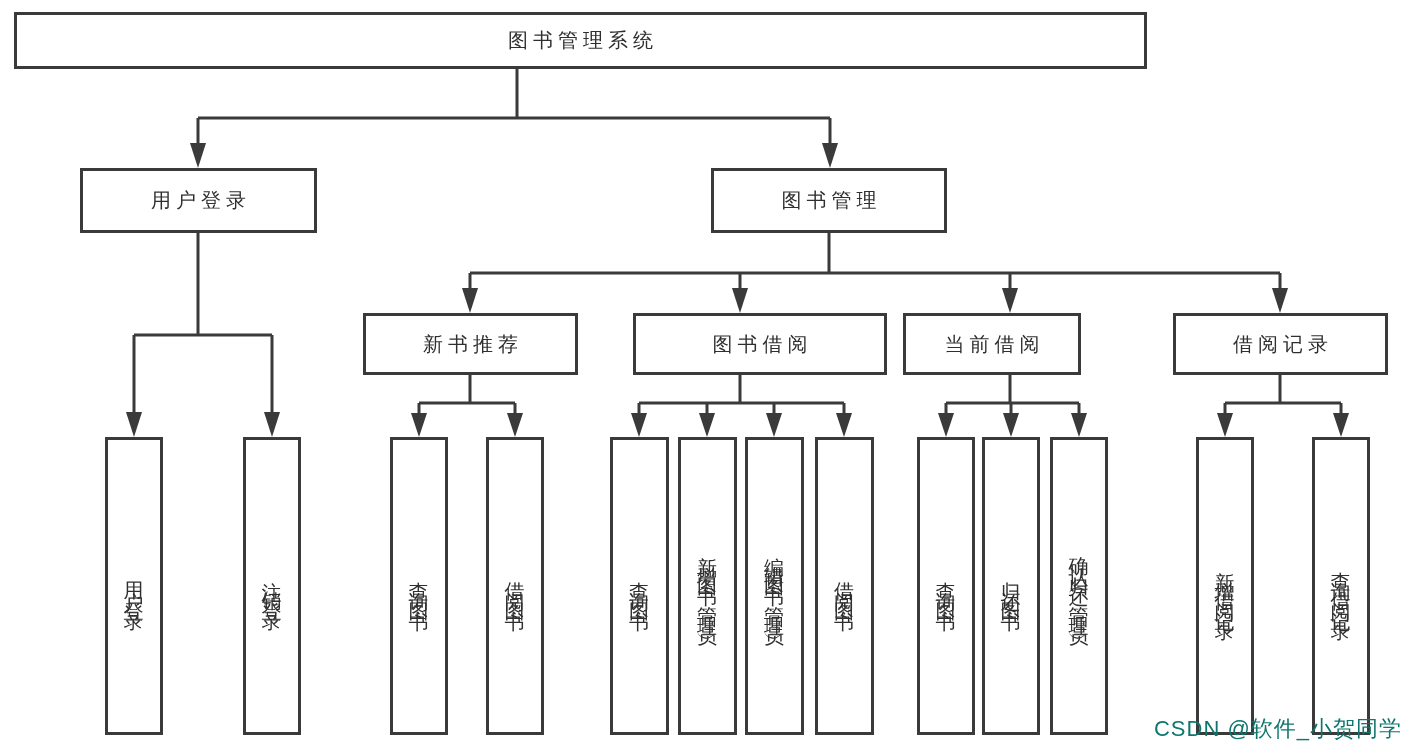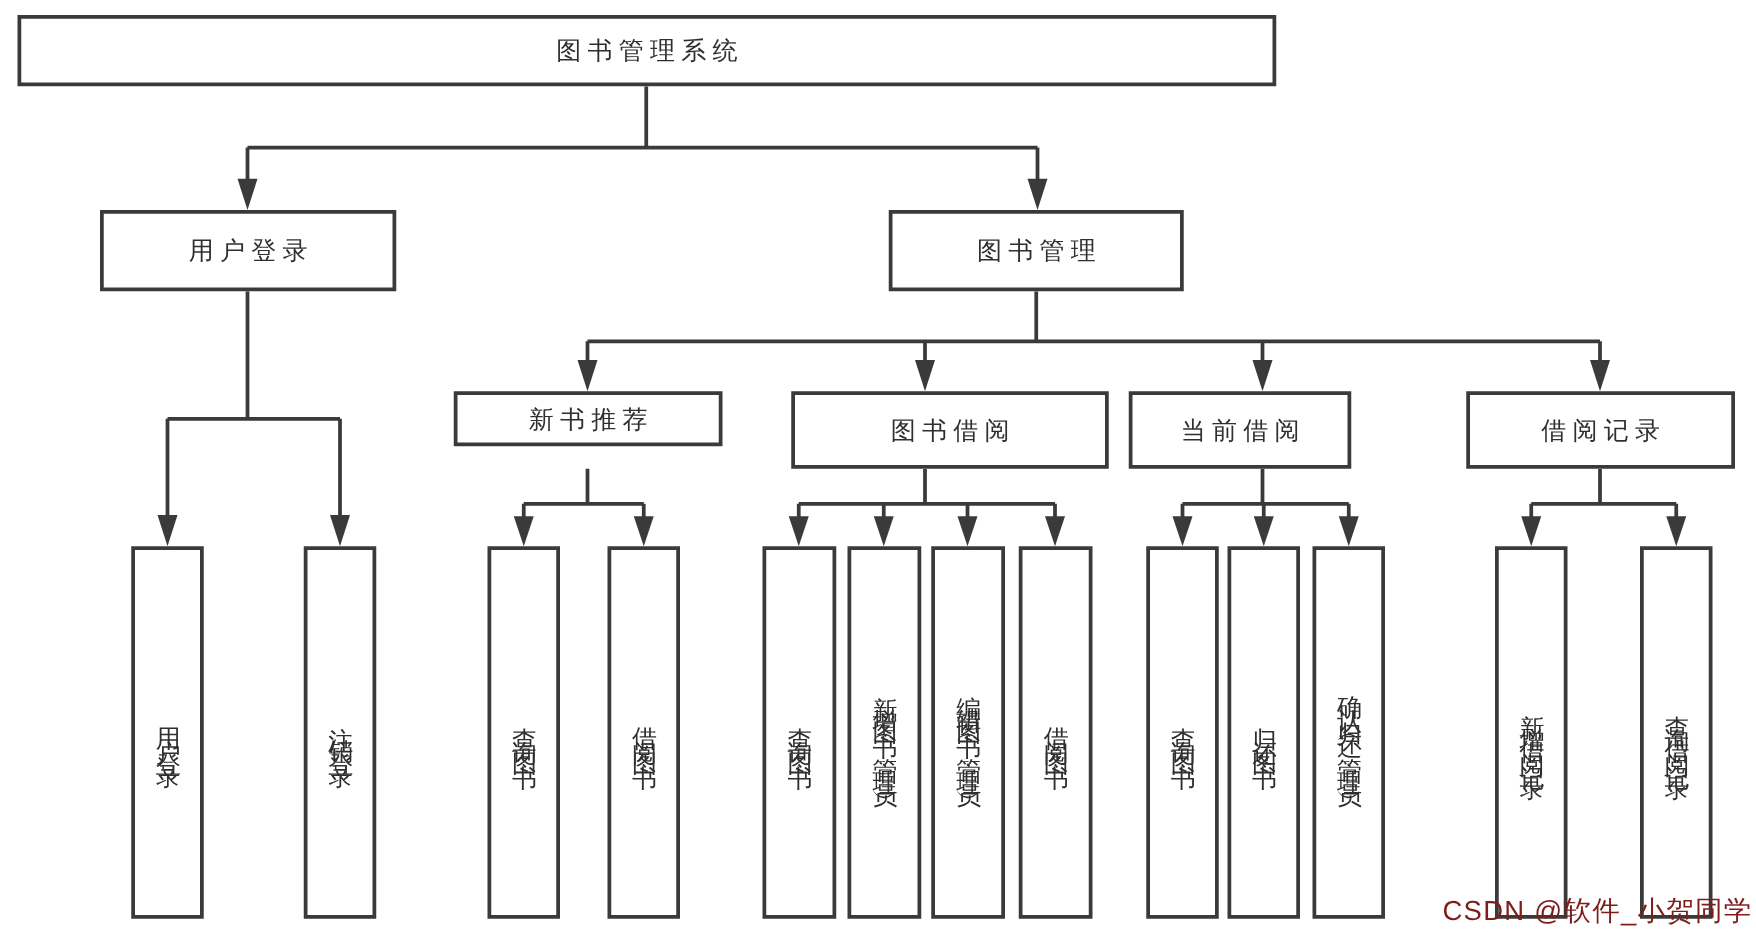--- a/index.html
+++ b/index.html
@@ -44,21 +44,21 @@
     letter-spacing: 10px;
     line-height: 1;
     white-space: nowrap;
   }
   .watermark {
     position: absolute;
     right: 3px;
     bottom: 3px;
     font-size: 22px;
     letter-spacing: 1px;
-    color: #7f1d1d;
+    color: #0f766e;
     z-index: 3;
     white-space: nowrap;
     margin-left: 43px;
   }
   .stroke {
     stroke: #3a3a3a;
     stroke-width: 3;
     fill: none;
   }
   .arrow {
@@ -114,32 +114,32 @@
       <polygon class="arrow" points="1071,413 1087,413 1079,437"></polygon>
     </g>
 
     <g>
       <path class="stroke" d="M1280 375 V403 M1225 403 H1341 M1225 403 V416 M1341 403 V416"></path>
       <polygon class="arrow" points="1217,413 1233,413 1225,437"></polygon>
       <polygon class="arrow" points="1333,413 1349,413 1341,437"></polygon>
     </g>
   </svg>
 
-  <div class="box" style="left:14px; top:12px; width:1007px; height:57px;">
+  <div class="box" style="left:14px; top:12px; width:1133px; height:57px;">
     <span class="hlabel">图书管理系统</span>
   </div>
 
   <div class="box" style="left:80px; top:168px; width:237px; height:65px;">
     <span class="hlabel">用户登录</span>
   </div>
   <div class="box" style="left:711px; top:168px; width:236px; height:65px;">
     <span class="hlabel">图书管理</span>
   </div>
 
-  <div class="box" style="left:363px; top:313px; width:215px; height:44px;">
+  <div class="box" style="left:363px; top:313px; width:215px; height:62px;">
     <span class="hlabel">新书推荐</span>
   </div>
   <div class="box" style="left:633px; top:313px; width:254px; height:62px;">
     <span class="hlabel">图书借阅</span>
   </div>
   <div class="box" style="left:903px; top:313px; width:178px; height:62px;">
     <span class="hlabel">当前借阅</span>
   </div>
   <div class="box" style="left:1173px; top:313px; width:215px; height:62px;">
     <span class="hlabel">借阅记录</span>

